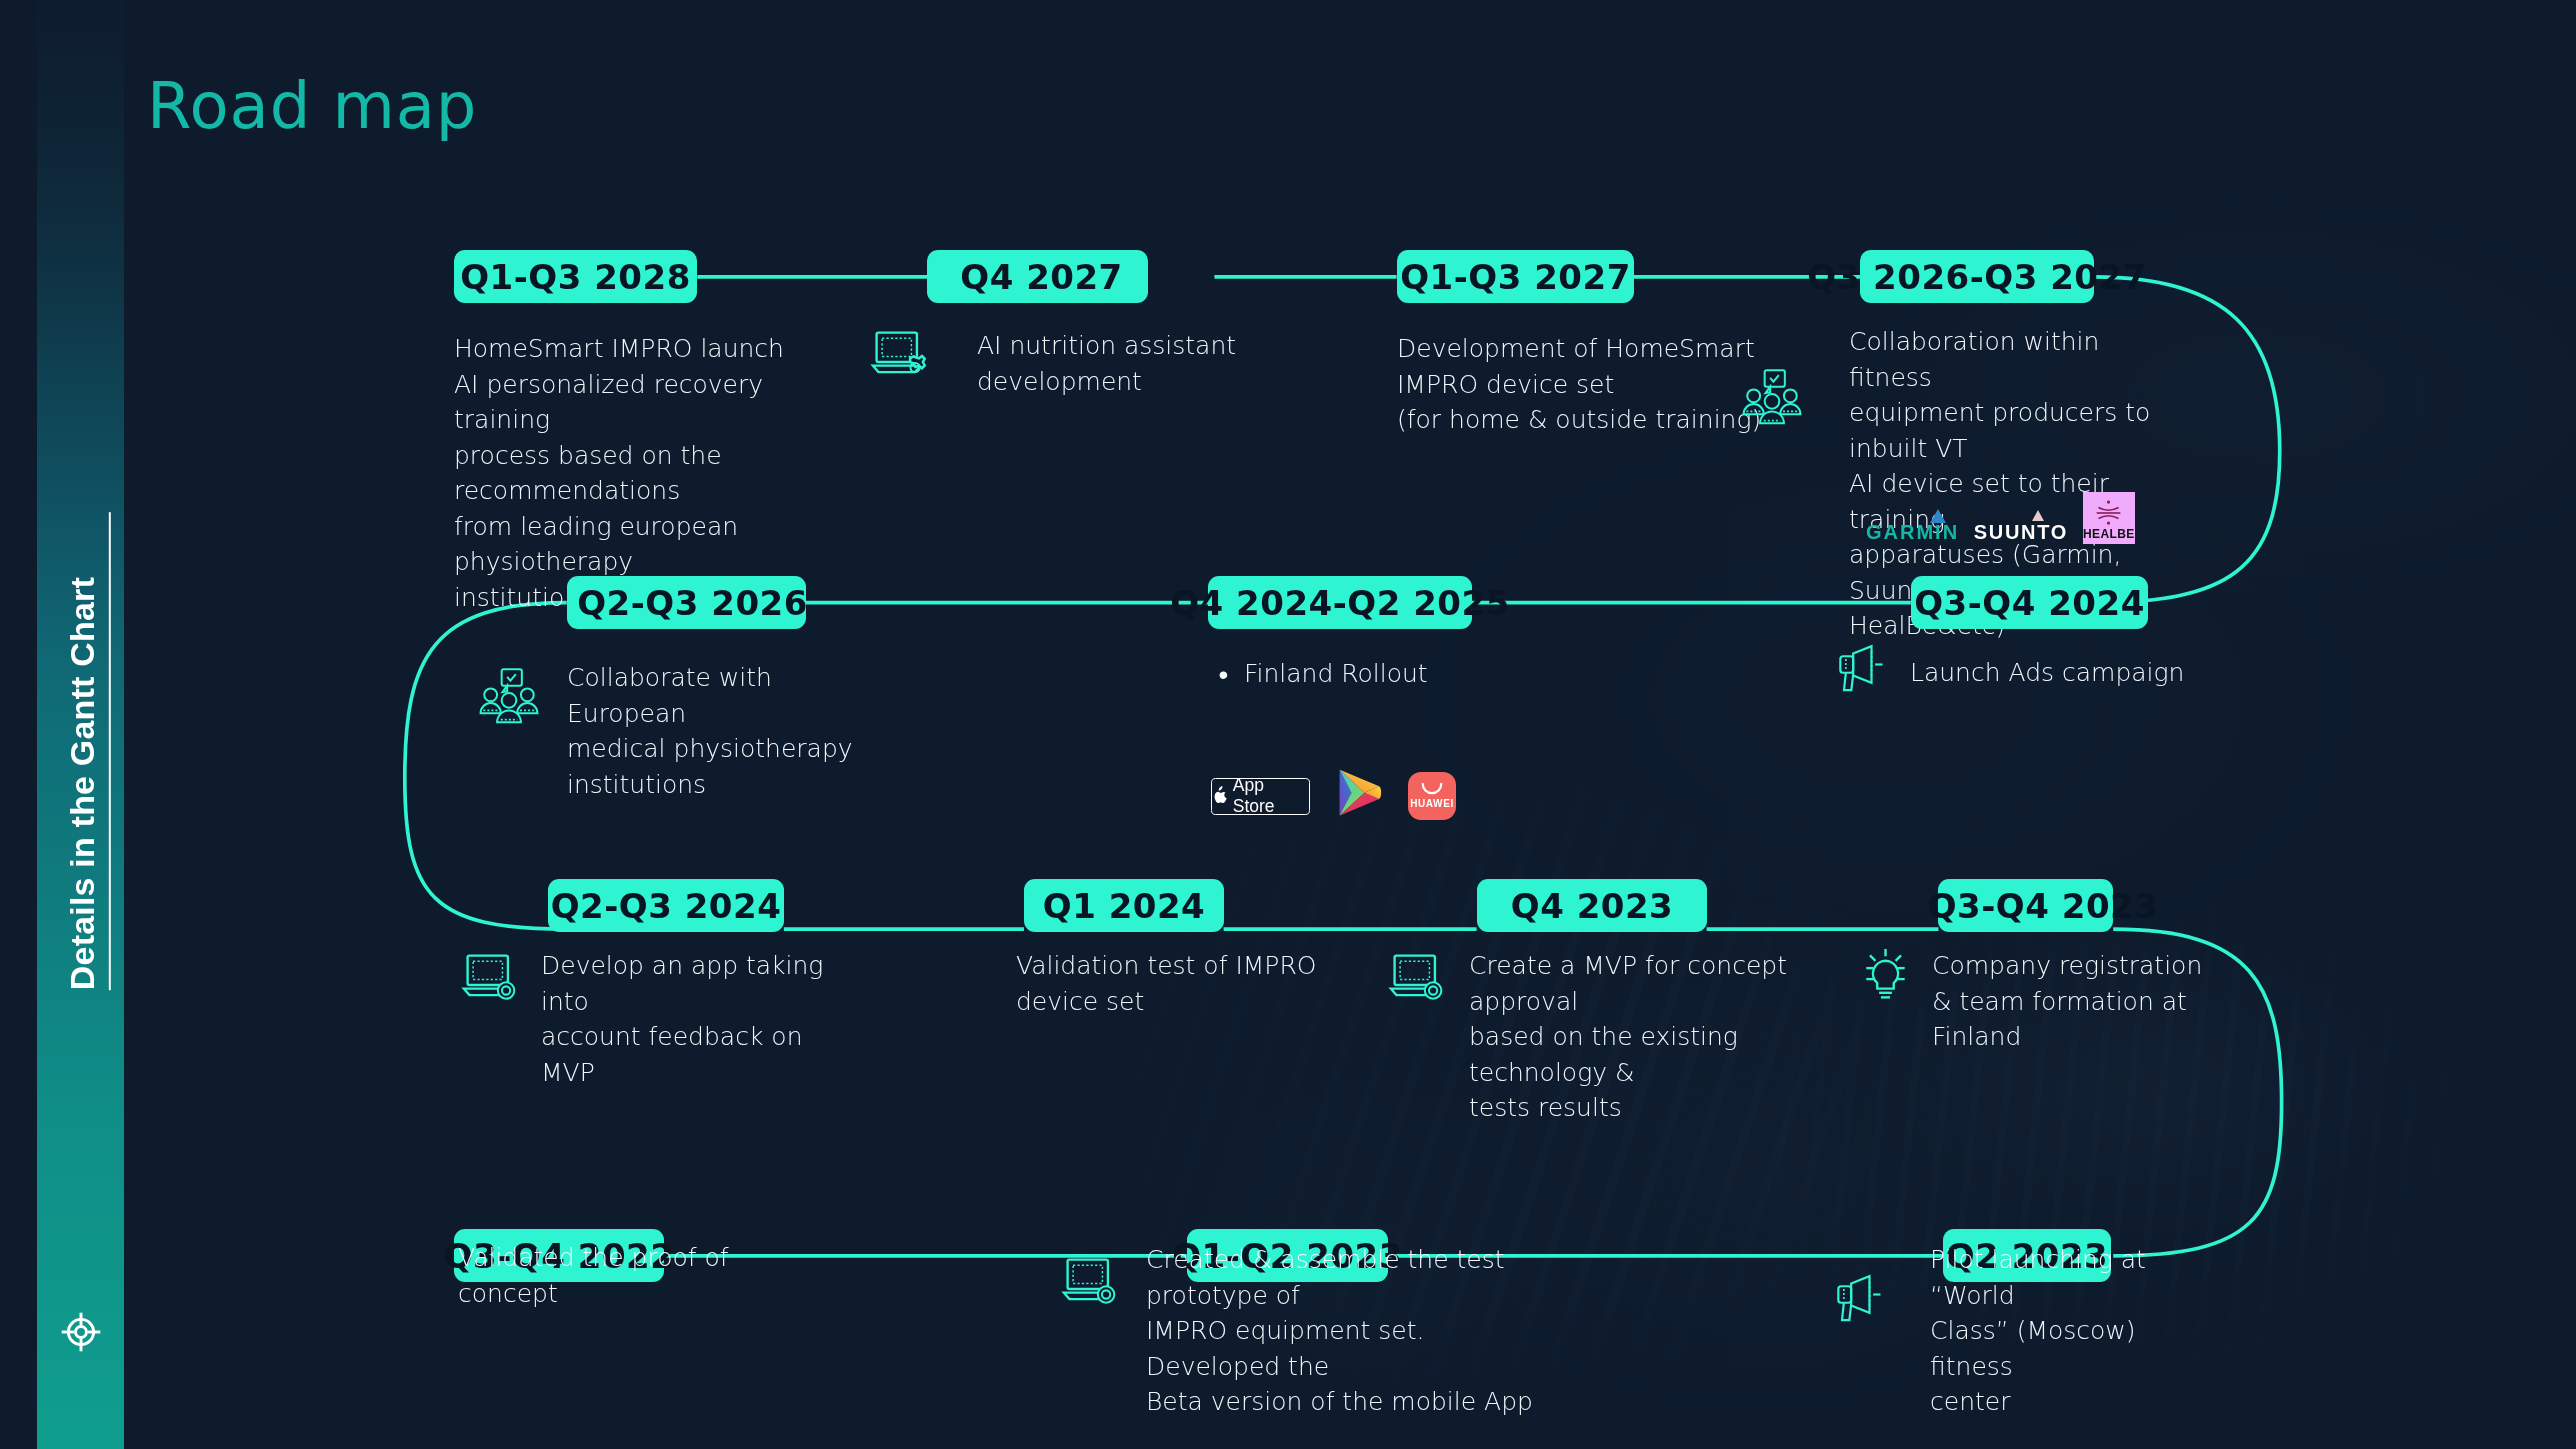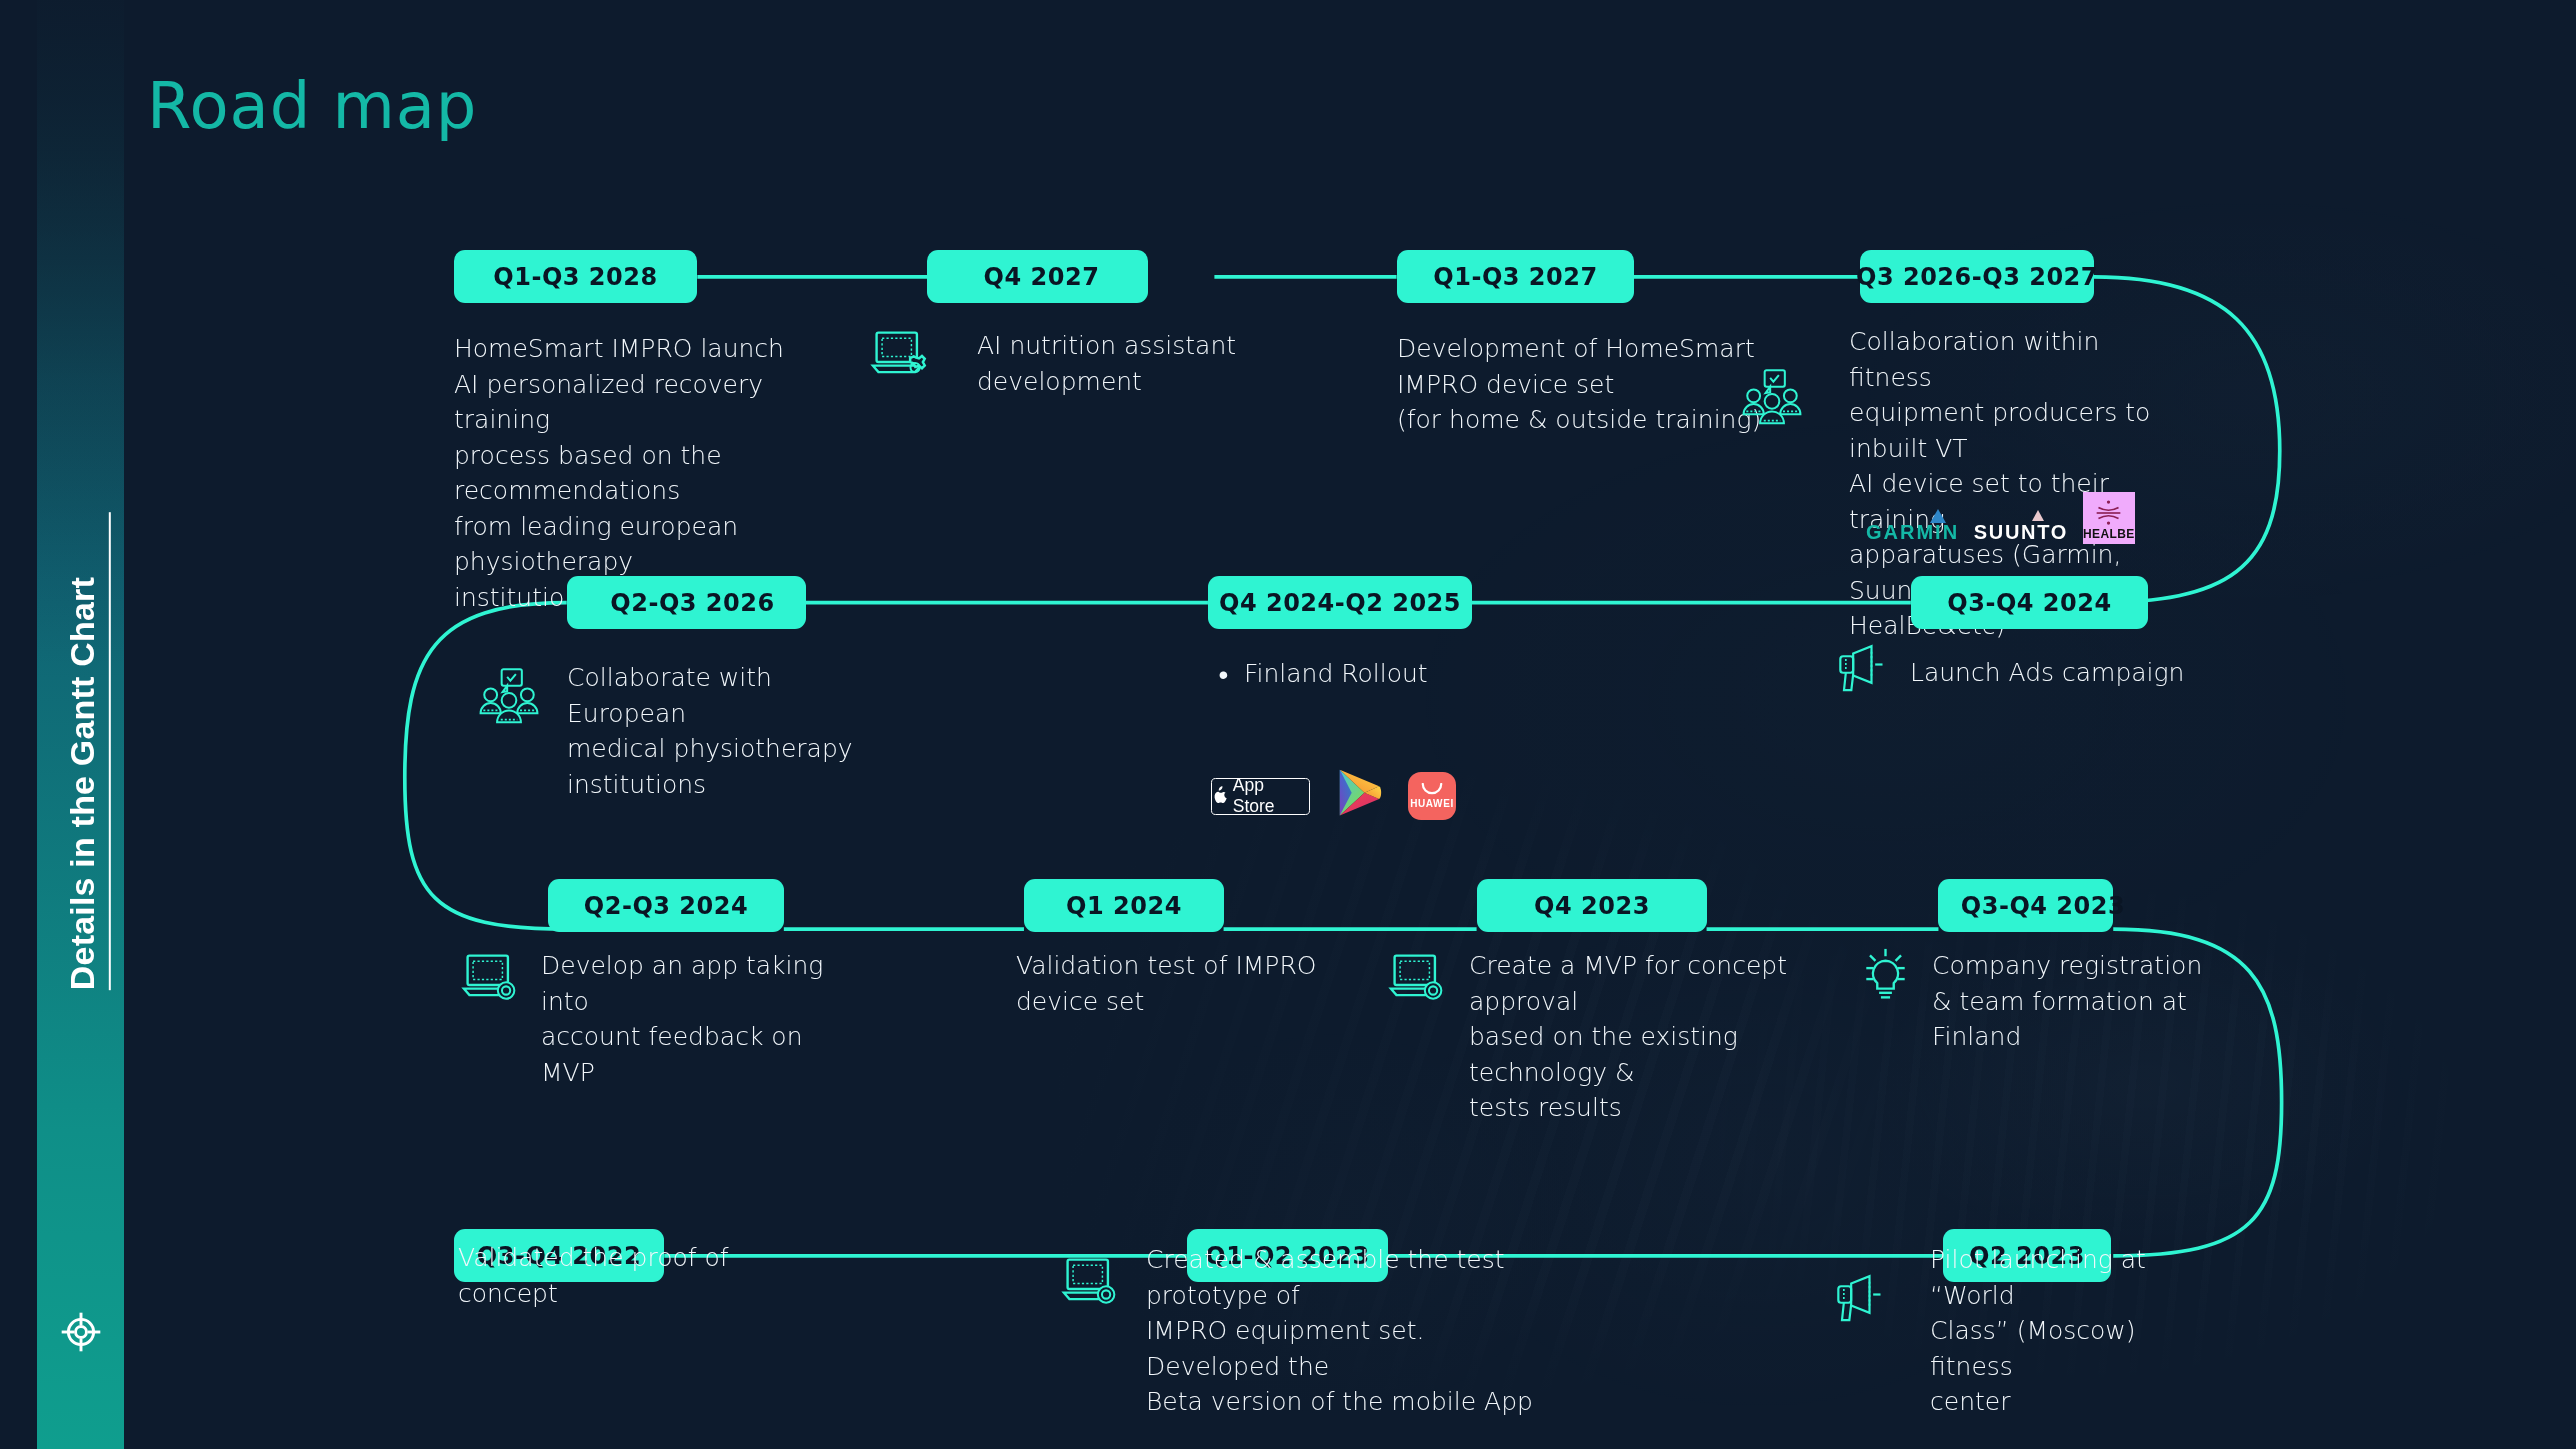--- a/index.html
+++ b/index.html
@@ -72,21 +72,21 @@
   }
 
   
   #wires{ position:absolute; left:0; top:0; width:2576px; height:1449px; pointer-events:none; }
 
   
   .pill{
     position:absolute; height:53px; border-radius:11px;
     background:#2ff4d2; color:#0a1524;
     display:flex; align-items:center; justify-content:center;
-    font-size:24px; font-weight:700; letter-spacing:0.5px;
+    font-size:34px; font-weight:700; letter-spacing:0.5px;
     font-family:"DejaVu Sans", sans-serif;
     white-space:nowrap;
   }
 
   
   .desc{
     position:absolute; color:#f2f7fb; font-size:25px; line-height:1.42;
     font-family:"DejaVu Sans", sans-serif; font-weight:300;
   }
   .bullets{ position:absolute; color:#f2f7fb; font-size:25px; line-height:1.42;

